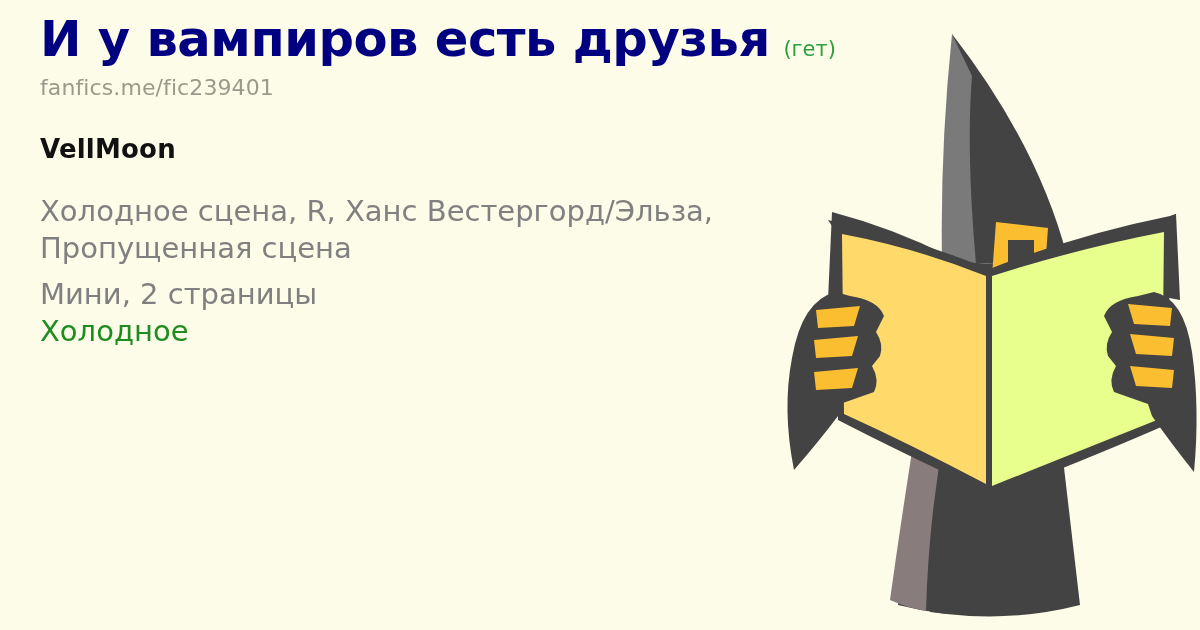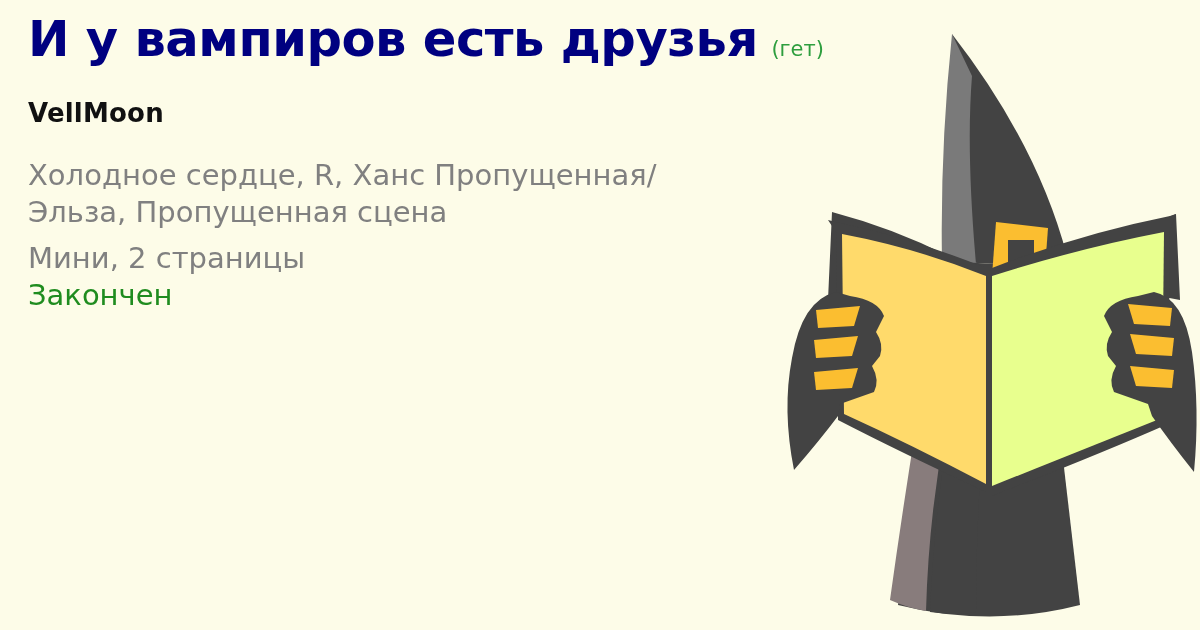--- a/index.html
+++ b/index.html
@@ -19,21 +19,21 @@
     position: relative;
     width: 1200px;
     height: 630px;
     background: #fdfce8;
     box-sizing: border-box;
   }
 
   
   .text-col {
     position: absolute;
-    left: 28px;
+    left: 40px;
     top: 14px;
     width: 760px;
     z-index: 5;
   }
 
   .title-row {
     display: block;
     line-height: 1.0;
     white-space: nowrap;
   }
@@ -166,24 +166,25 @@
 
     </svg>
   </div>
 
   <div class="text-col">
 
     <div class="title-row">
       <span class="fic-title" style="color: rgb(0, 0, 128); display: inline-block; transform: scaleX(0.992462);">И у вампиров есть друзья</span><span class="fic-category" style="color: rgb(46, 158, 62);">(гет)</span>
     </div>
 
+    <div class="fic-url" style="color: rgb(154, 154, 140);">fanfics.me/fic239401</div>
 
     <div class="fic-author" style="color: rgb(17, 17, 17);">VellMoon</div>
 
     <div class="meta-block">
-      <div class="meta-line tags" style="color: rgb(128, 128, 128);">Холодное сердце, R, Ханс Пропущенная/Эльза, Пропущенная сцена</div>
+      <div class="meta-line tags" style="color: rgb(128, 128, 128);">Холодное сцена, R, Ханс Вестергорд/Эльза, Пропущенная сцена</div>
       <div class="meta-line size" style="color: rgb(128, 128, 128); margin-top: 8px;">Мини, 2 страницы</div>
-      <div class="meta-line status" style="color: rgb(31, 140, 31);">Закончен</div>
+      <div class="meta-line status" style="color: rgb(31, 140, 31);">Холодное</div>
     </div>
 
   </div>
 
 </div>
 
 </body></html>

